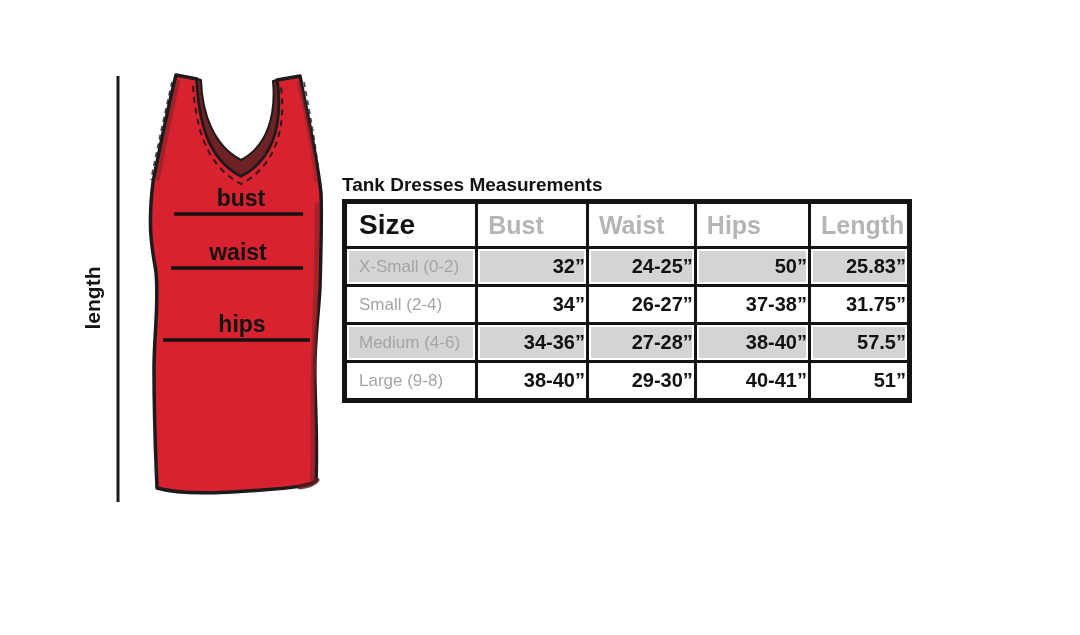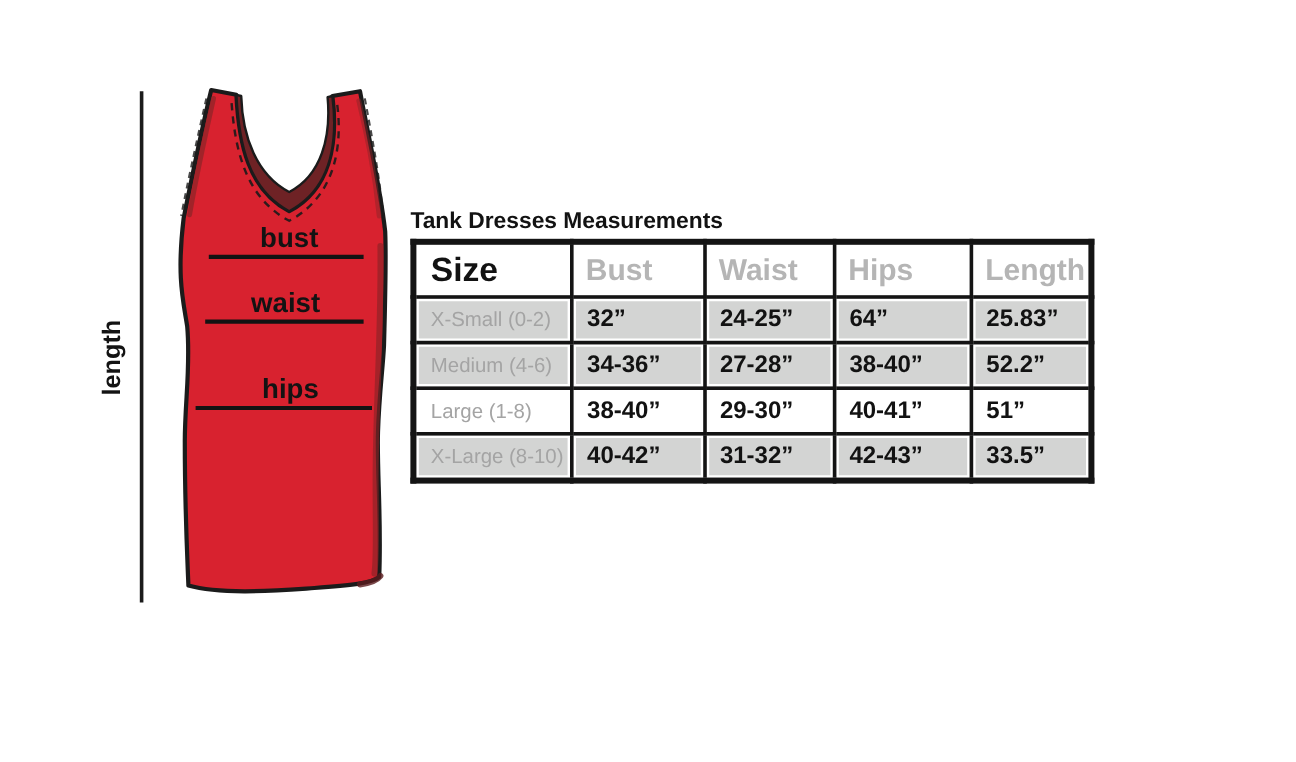--- a/index.html
+++ b/index.html
@@ -65,20 +65,21 @@
     font-size: 17px;
     font-weight: normal;
     color: #a4a4a4;
     padding-left: 12px;
   }
   td.val {
     font-size: 20px;
     font-weight: bold;
     color: #121212;
     padding-left: 11px;
+    text-align: right;
   }
   tr.gray td {
     background: #d3d4d3;
     box-shadow: inset 0 0 0 2px #ffffff;
   }
   tr.white td {
     background: #ffffff;
   }
 </style>
 </head>
@@ -150,40 +151,40 @@
       <th class="size-h">Size</th>
       <th class="meas-h">Bust</th>
       <th class="meas-h">Waist</th>
       <th class="meas-h">Hips</th>
       <th class="meas-h">Length</th>
     </tr>
     <tr class="gray">
       <td class="row-label">X-Small (0-2)</td>
       <td class="val">32”</td>
       <td class="val">24-25”</td>
-      <td class="val">64”</td>
+      <td class="val">50”</td>
       <td class="val">25.83”</td>
+    </tr>
+    <tr class="white">
+      <td class="row-label">Small (2-4)</td>
+      <td class="val">34”</td>
+      <td class="val">26-27”</td>
+      <td class="val">37-38”</td>
+      <td class="val">31.75”</td>
     </tr>
     <tr class="gray">
       <td class="row-label">Medium (4-6)</td>
       <td class="val">34-36”</td>
       <td class="val">27-28”</td>
       <td class="val">38-40”</td>
-      <td class="val">52.2”</td>
+      <td class="val">57.5”</td>
     </tr>
     <tr class="white">
-      <td class="row-label">Large (1-8)</td>
+      <td class="row-label">Large (9-8)</td>
       <td class="val">38-40”</td>
       <td class="val">29-30”</td>
       <td class="val">40-41”</td>
       <td class="val">51”</td>
-    </tr>
-    <tr class="gray">
-      <td class="row-label">X-Large (8-10)</td>
-      <td class="val">40-42”</td>
-      <td class="val">31-32”</td>
-      <td class="val">42-43”</td>
-      <td class="val">33.5”</td>
     </tr>
   </tbody>
     </table>
 
 </div>
 
 </body></html>

